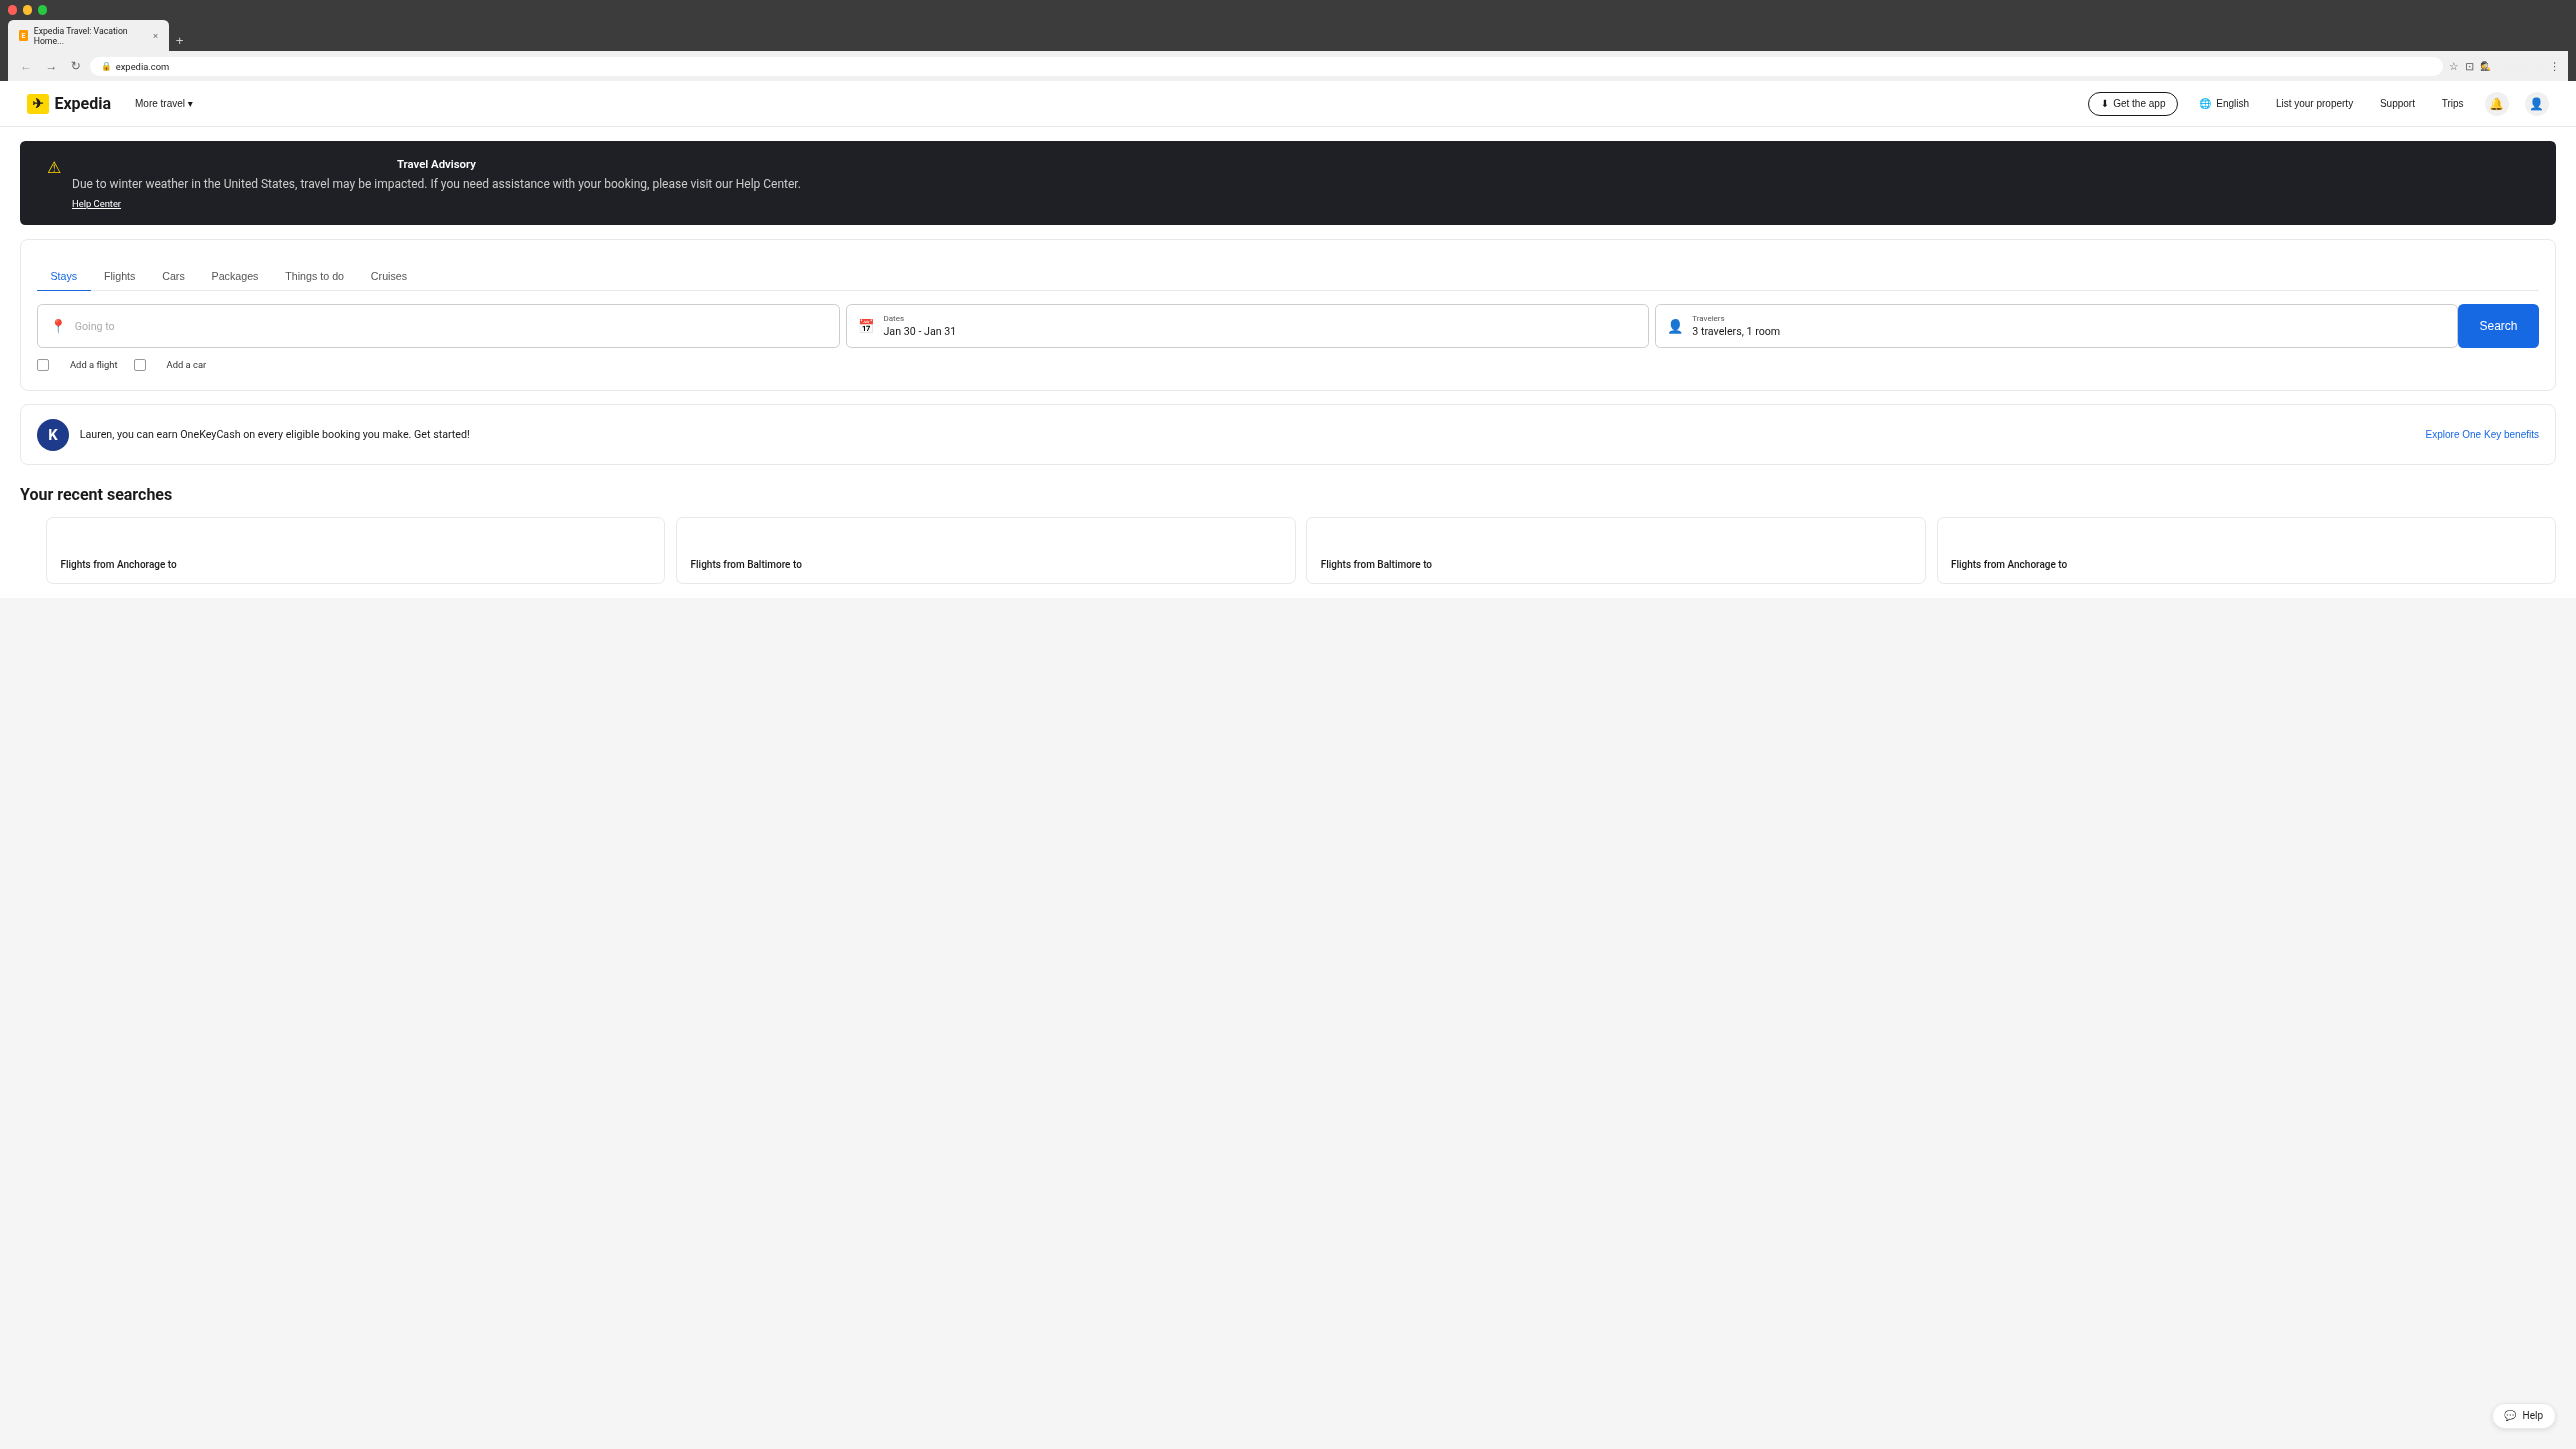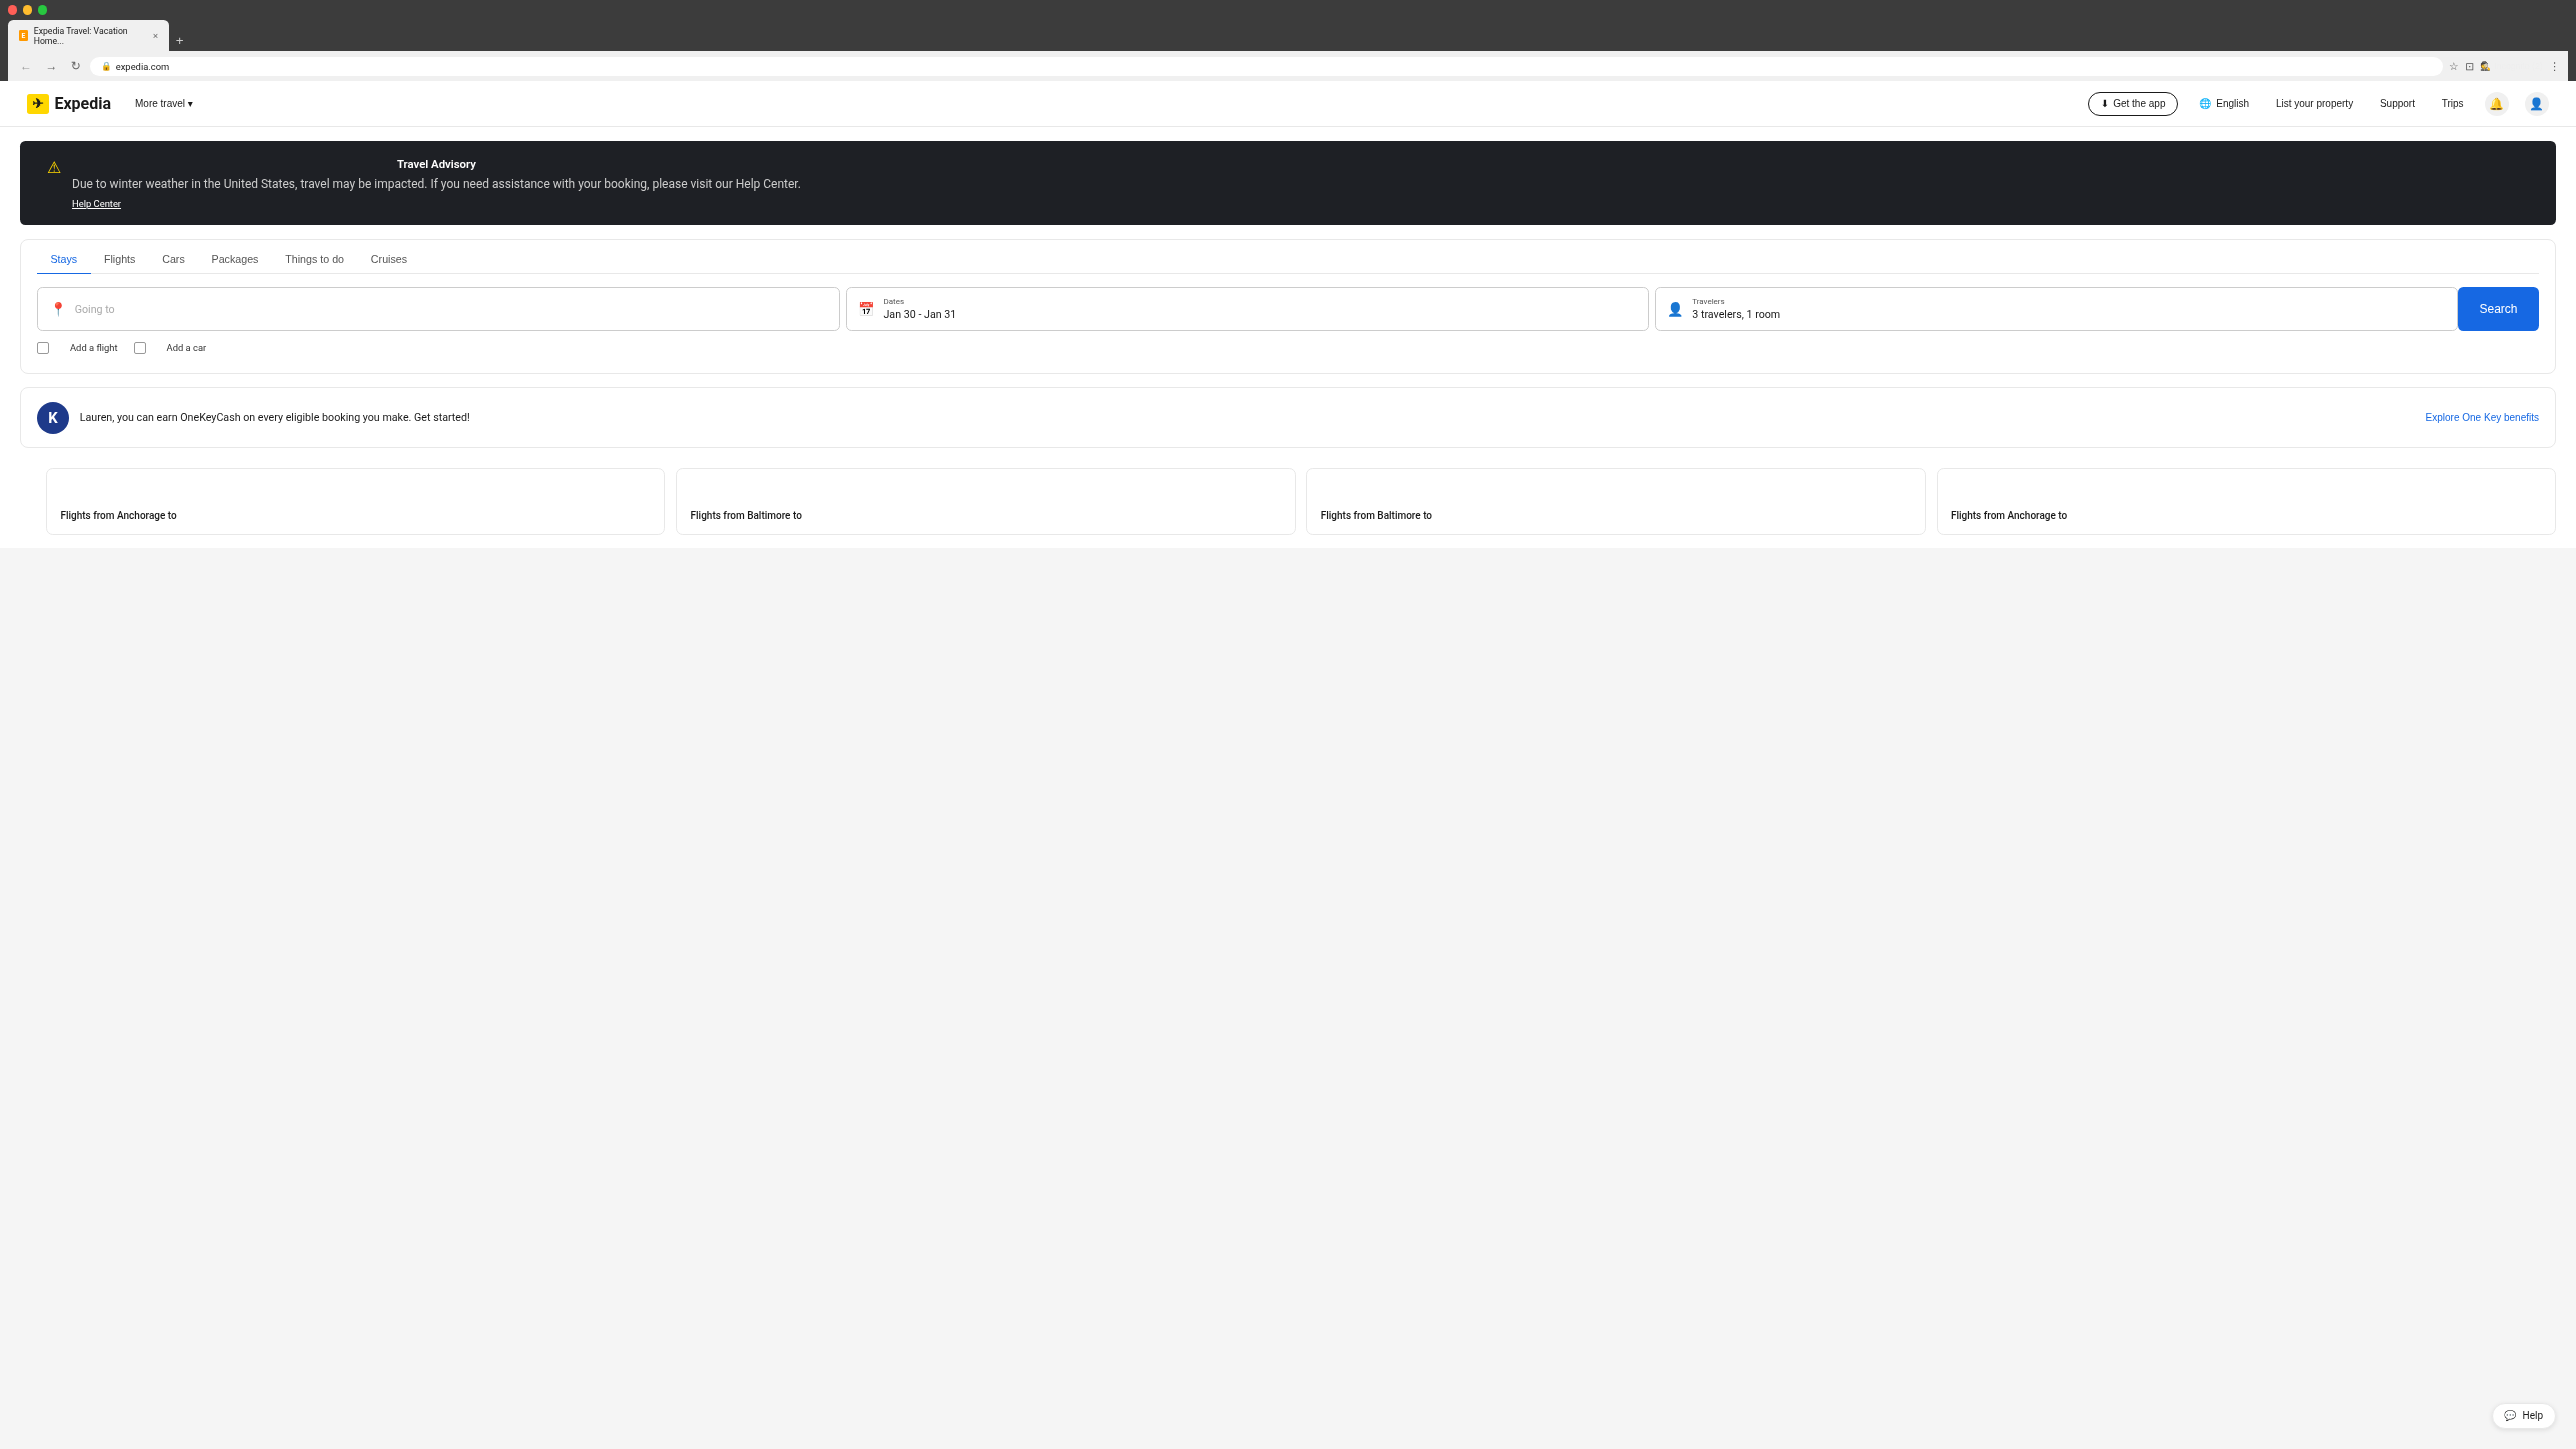--- a/index.html
+++ b/index.html
@@ -207,21 +207,21 @@
       text-decoration: underline;
       cursor: pointer;
     }
 
     
     .search-widget {
       background: white;
       margin: 13.4px 20px;
       border-radius: 8px;
       border: 0.7px solid #e8e8e8;
-      padding: 5px 16px 19px;
+      padding: 22px 16px 19px;
     }
     .search-tabs {
       display: flex;
       gap: 0;
       border-bottom: 1.3px solid #e8e8e8;
       margin-bottom: 13.4px;
     }
     .search-tab {
       padding: 8px 13.4px;
       font-size: 10.7px;
@@ -506,20 +506,21 @@
     </div>
   </div>
 
   <div class="onekey-banner">
     <div class="onekey-avatar">K</div>
     <span class="onekey-text">Lauren, you can earn OneKeyCash on every eligible booking you make. Get started!</span>
     <button class="explore-link">Explore One Key benefits</button>
   </div>
 
   <div class="recent-section">
+    <h2 class="recent-title">Your recent searches</h2>
     <div class="recent-cards">
       <div class="recent-card">
         <span>Flights from Anchorage to</span>
       </div>
       <div class="recent-card">
         <span>Flights from Baltimore to</span>
       </div>
       <div class="recent-card">
         <span>Flights from Baltimore to</span>
       </div>

